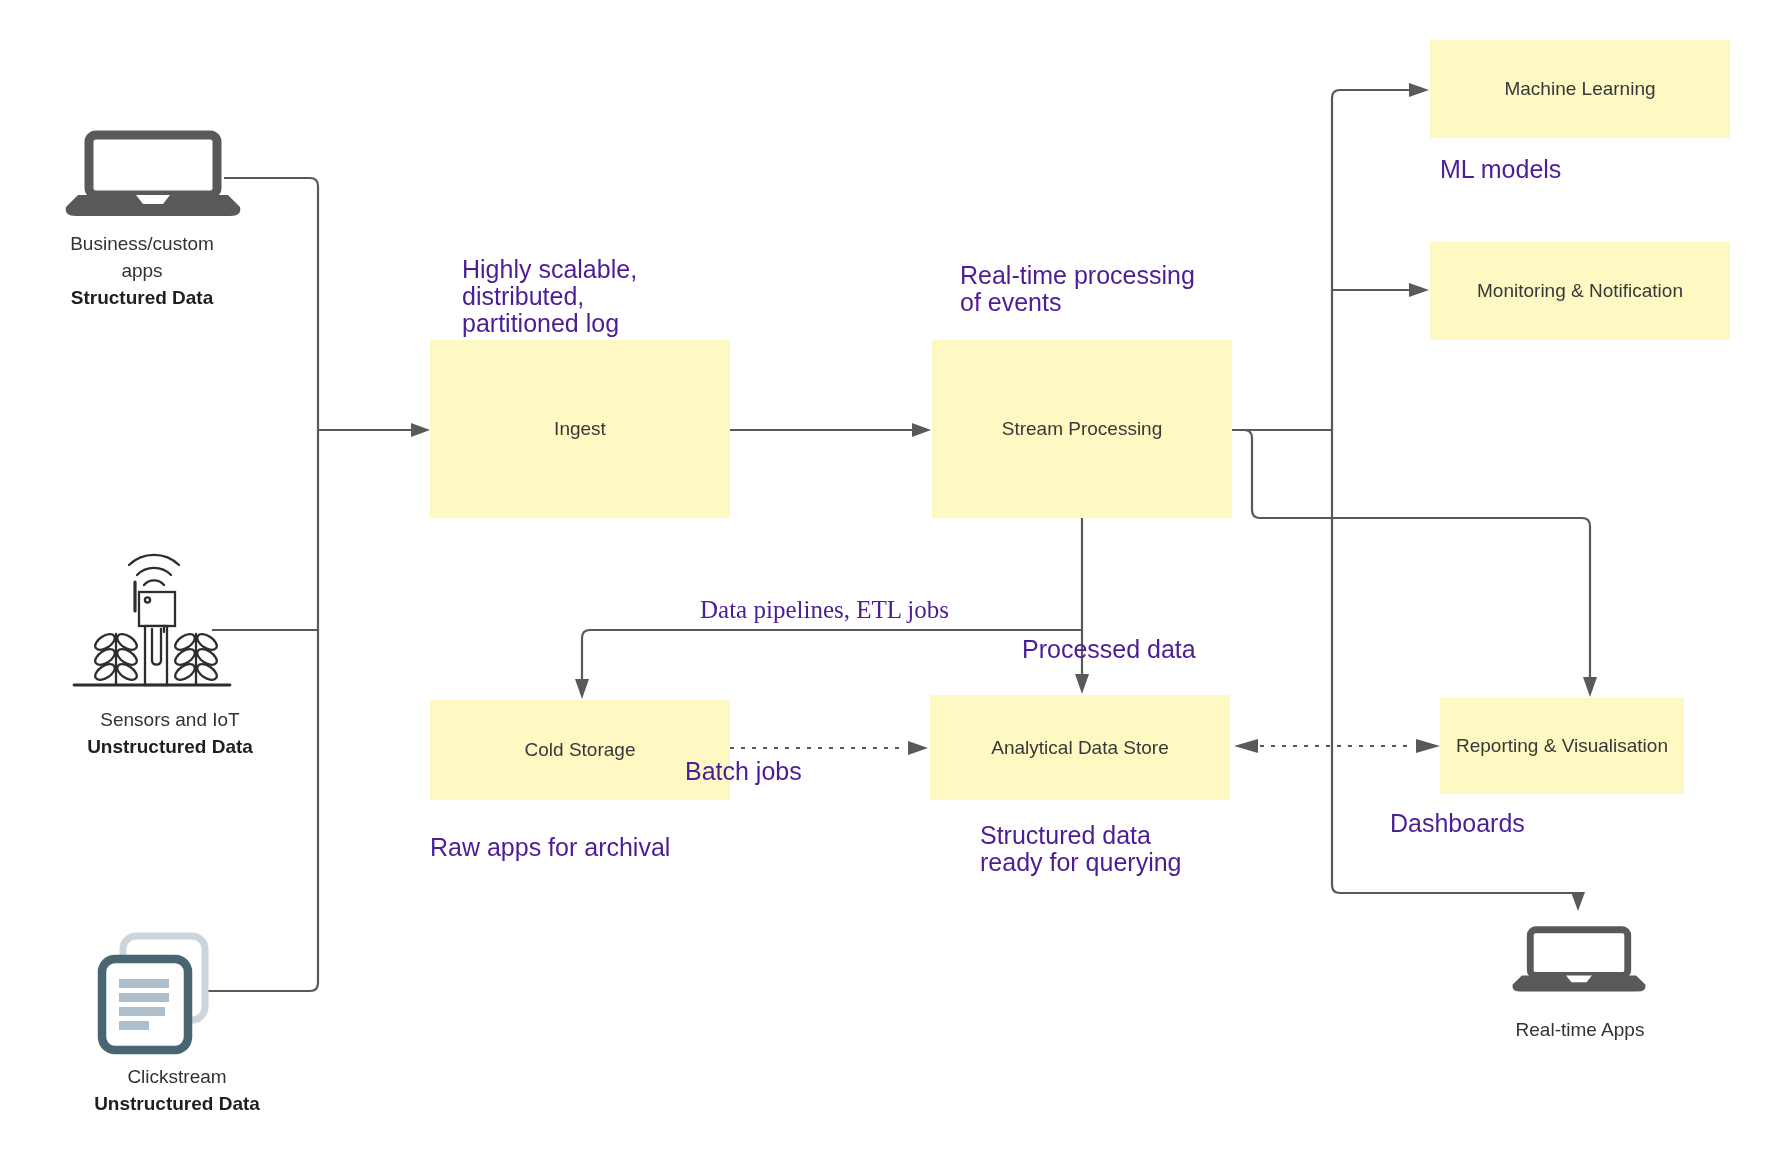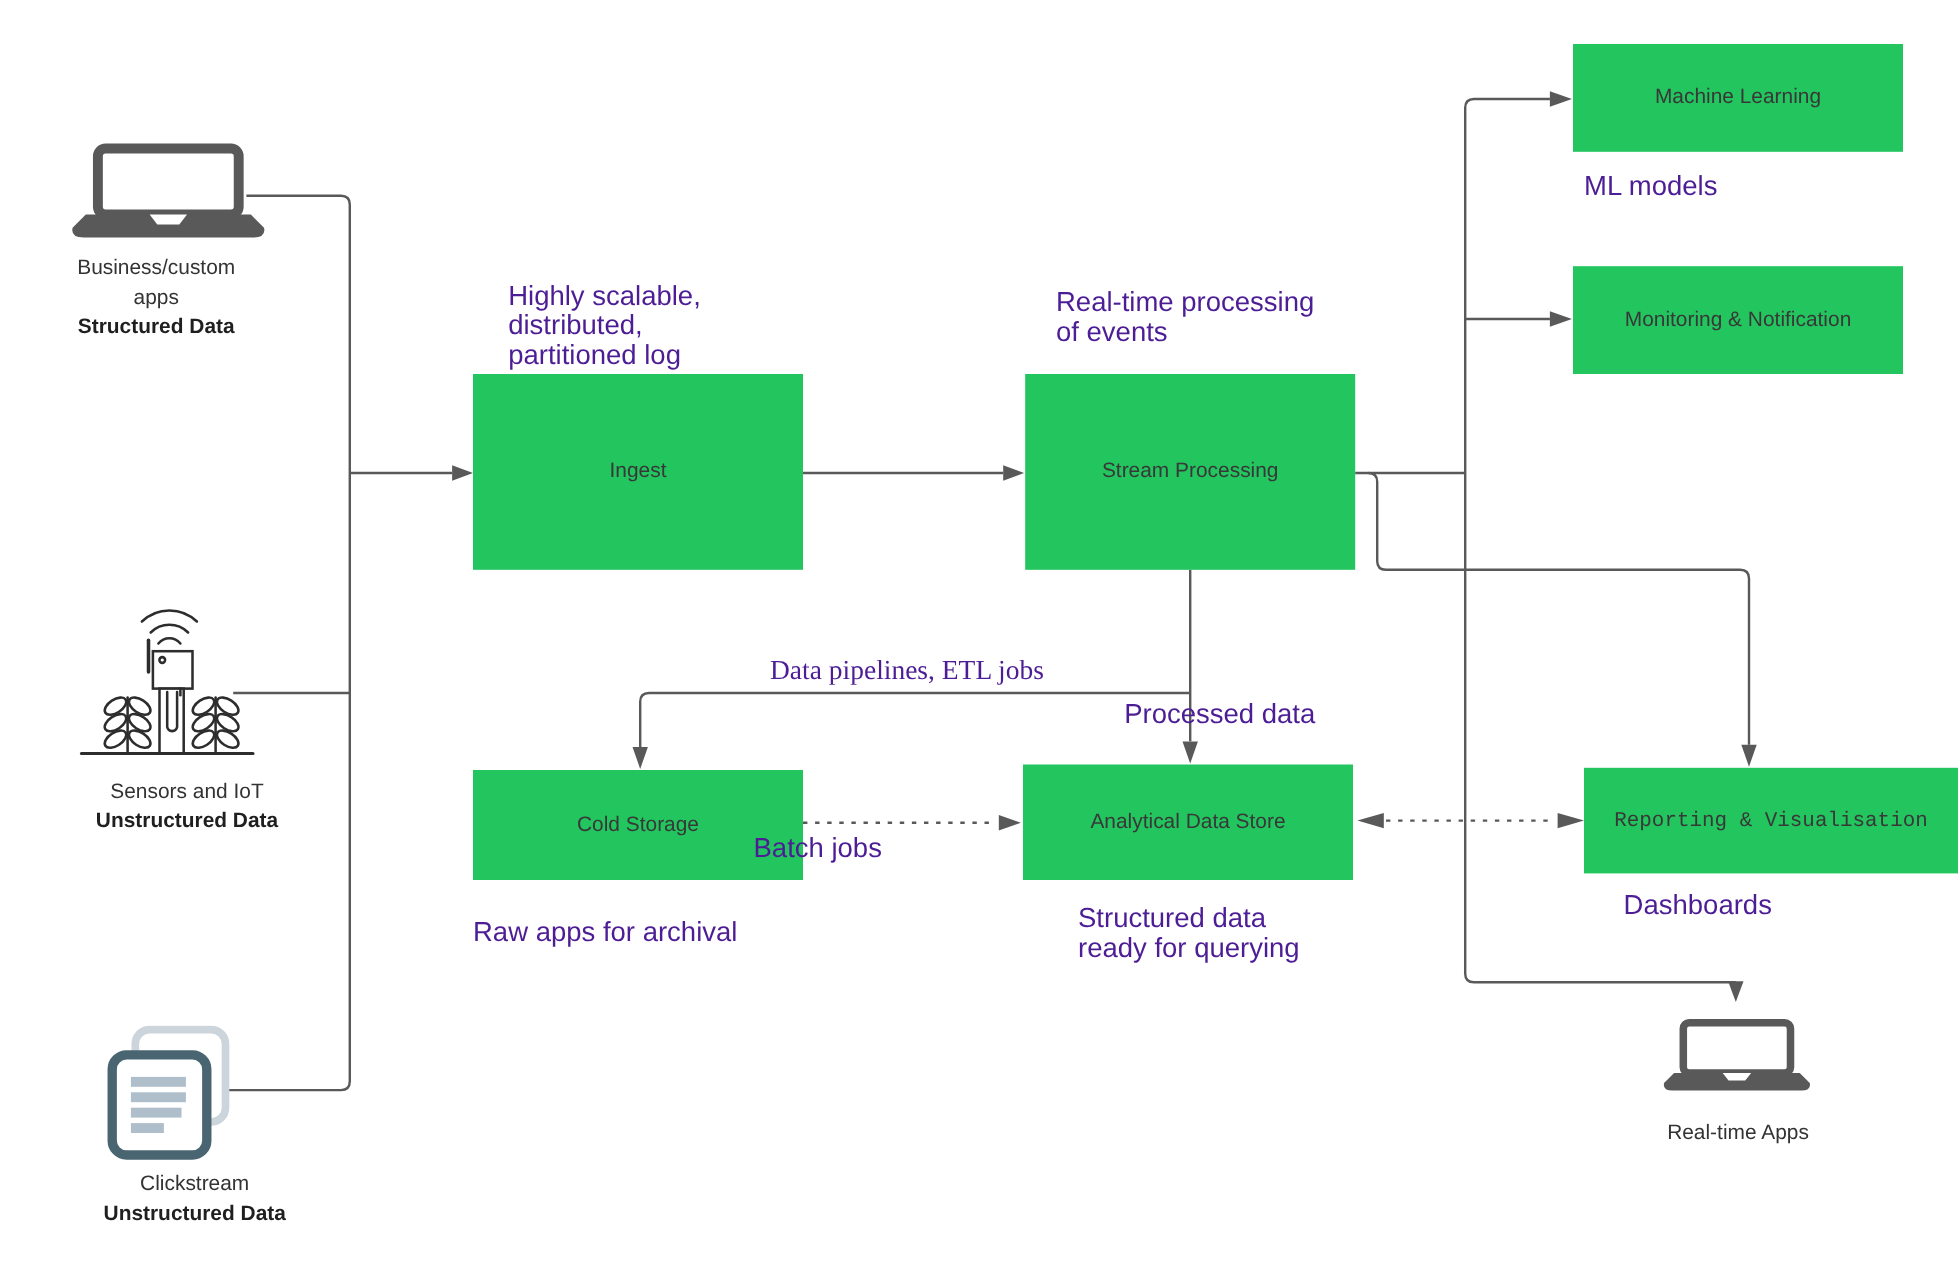--- a/index.html
+++ b/index.html
@@ -6,21 +6,21 @@
   #canvas{
     position:relative;
     width:1780px;height:1160px;
     background:#ffffff;
     font-family:"Liberation Sans", sans-serif;
     color:#383838;
     overflow:hidden;
   }
   .node{
     position:absolute;
-    background:#22c55e;
+    background:#fef9c3;
     display:flex;align-items:center;justify-content:center;
     font-size:19px;color:#383838;
     text-align:center;
     z-index:2;
   }
   .caption{
     position:absolute;
     font-size:25px;line-height:27px;color:#4c1d95;
     z-index:2;
   }
@@ -93,30 +93,30 @@
   </div>
   <div class="node" style="left:430px;top:700px;width:300px;height:100px;">
     <span>Cold Storage</span>
   </div>
   <div class="node" style="left:1430px;top:242px;width:300px;height:98px;">
     <span>Monitoring &amp; Notification</span>
   </div>
   <div class="node" style="left:930px;top:695px;width:300px;height:105px;">
     <span>Analytical Data Store</span>
   </div>
-  <div class="node" style="left:1440px;top:698px;width:340px;height:96px;font-family:Liberation Mono, monospace;">
+  <div class="node" style="left:1440px;top:698px;width:244px;height:96px;">
     <span>Reporting &amp; Visualisation</span>
   </div>
 
   <div class="caption" style="left:462px;top:256px;width:236px;">Highly scalable, distributed, partitioned log</div>
   <div class="caption" style="left:960px;top:262px;width:240px;">Real-time processing of events</div>
   <div class="caption" style="left:1440px;top:156px;width:300px;">ML models</div>
   <div class="caption" style="left:430px;top:834px;width:300px;">Raw apps for archival</div>
   <div class="caption" style="left:980px;top:822px;width:220px;">Structured data ready for querying</div>
-  <div class="caption" style="left:1476px;top:810px;width:300px;">Dashboards</div>
+  <div class="caption" style="left:1390px;top:810px;width:300px;">Dashboards</div>
 
   <div class="caption" style="left:700px;top:596px;width:300px;font-family:Liberation Serif, serif;">Data pipelines, ETL jobs</div>
   <div class="caption" style="left:1022px;top:636px;width:300px;">Processed data</div>
   <div class="caption" style="left:685px;top:758px;width:300px;">Batch jobs</div>
 
   <svg class="icon" style="left:64px;top:130px;" width="178" height="92" viewBox="0 0 176 92">
     <rect x="24" y="5" width="128" height="60" rx="7" fill="#ffffff" stroke="#595959" stroke-width="9"></rect>
     <path d="M 13 65 L 163 65 L 175 77 Q 177 86 165 86 L 11 86 Q -1 86 1 77 Z" fill="#595959"></path>
     <path d="M 71 65 H 105 L 98 74 H 78 Z" fill="#ffffff"></path>
   </svg>

